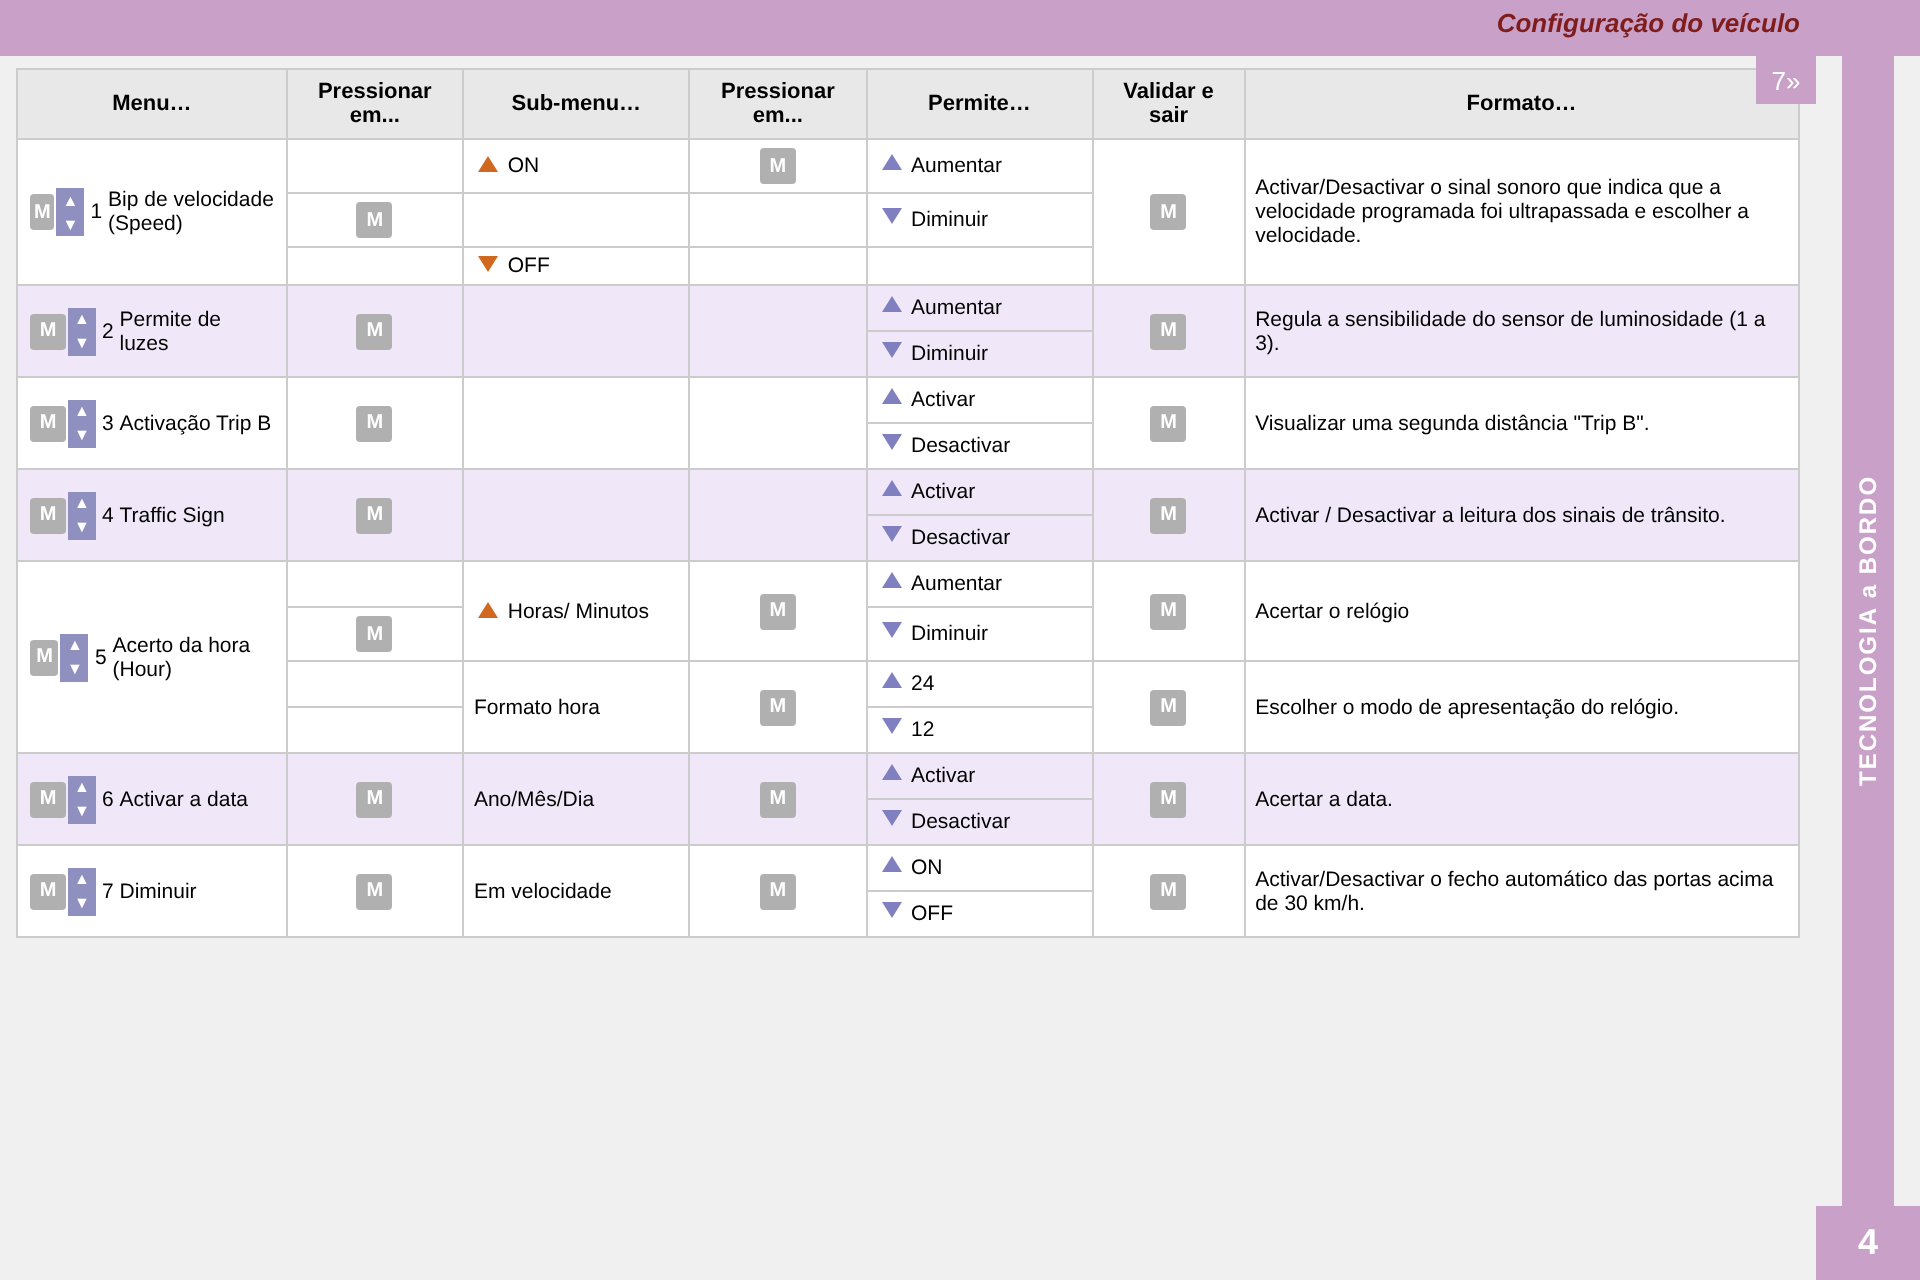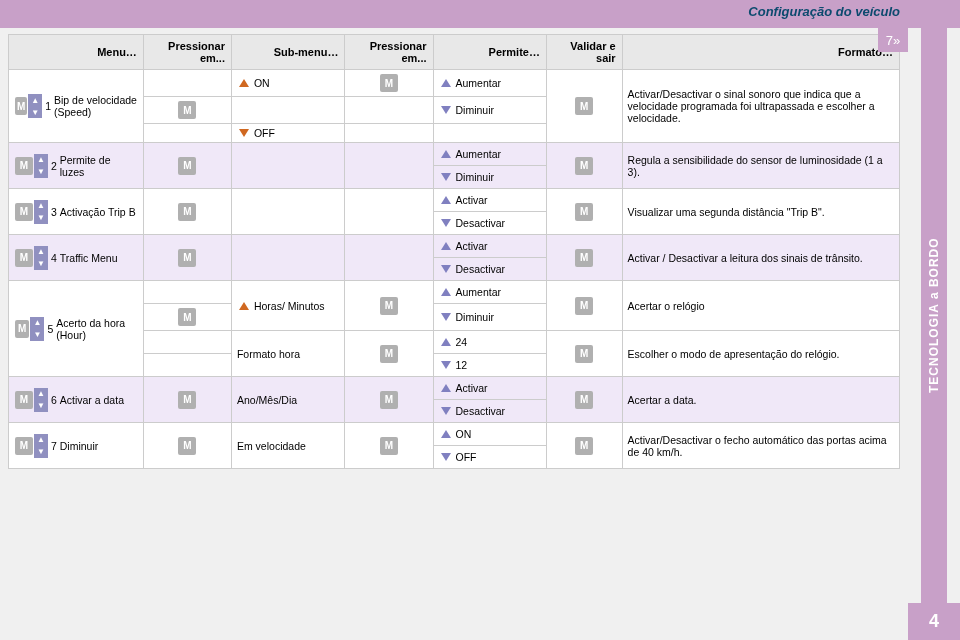--- a/index.html
+++ b/index.html
@@ -19,21 +19,21 @@
       background: #f0f0f0;
       display: flex;
       flex-direction: column;
     }
 
     .top-header {
       background: #c8a0c8;
       text-align: right;
       padding: 4px 60px 4px 0;
       font-size: 13px;
-      color: #0c4a6e;
+      color: #7f1d1d;
       font-style: italic;
       font-weight: bold;
       min-height: 28px;
     }
 
     .content-area {
       display: flex;
       flex: 1;
       overflow: hidden;
     }
@@ -96,21 +96,21 @@
       width: 100%;
       border-collapse: collapse;
       background: white;
       border: 1px solid #ccc;
     }
 
     .menu-table th {
       background: #e8e8e8;
       border: 1px solid #ccc;
       padding: 5px 6px;
-      text-align: right;
+      text-align: center;
       font-size: 11px;
       font-weight: bold;
       vertical-align: middle;
     }
 
     .menu-table td {
       border: 1px solid #ccc;
       padding: 3px 5px;
       vertical-align: middle;
       font-size: 10.5px;
@@ -168,21 +168,21 @@
       margin-right: 3px;
     }
 
     .menu-cell-inner {
       display: flex;
       align-items: center;
     }
 
     .choose-row {
       display: flex;
-      align-items: center;
+      align-items: flex-start;
       gap: 3px;
       padding: 2px 0;
     }
 
     .tri-up {
       display: inline-block;
       width: 0;
       height: 0;
       border-left: 5px solid transparent;
       border-right: 5px solid transparent;
@@ -382,21 +382,21 @@
 
           <tr class="row-lavender">
             <td class="td-menu" rowspan="2">
               <div class="menu-cell-inner">
                 <span class="btn-m">M</span>
                 <div class="up-down-group">
                   <span class="btn-up">▲</span>
                   <span class="btn-down">▼</span>
                 </div>
                 <span>4</span>&nbsp;
-                <span>Traffic Menu</span>
+                <span>Traffic Sign</span>
               </div>
             </td>
             <td class="td-press1" rowspan="2">
               <span class="btn-m">M</span>
             </td>
             <td class="td-submenu" rowspan="2"></td>
             <td class="td-press2" rowspan="2"></td>
             <td class="td-choose">
               <div class="choose-row">
                 <span class="tri-up"></span>
@@ -561,21 +561,21 @@
             <td class="td-choose">
               <div class="choose-row">
                 <span class="tri-up"></span>
                 <span>ON</span>
               </div>
             </td>
             <td class="td-validate" rowspan="2">
               <span class="btn-m">M</span>
             </td>
             <td class="td-permit" rowspan="2">
-              <span>Activar/Desactivar o fecho automático das portas acima de 40 km/h.</span>
+              <span>Activar/Desactivar o fecho automático das portas acima de 30 km/h.</span>
             </td>
           </tr>
           <tr class="row-white">
             <td class="td-choose">
               <div class="choose-row">
                 <span class="tri-down"></span>
                 <span>OFF</span>
               </div>
             </td>
           </tr>

